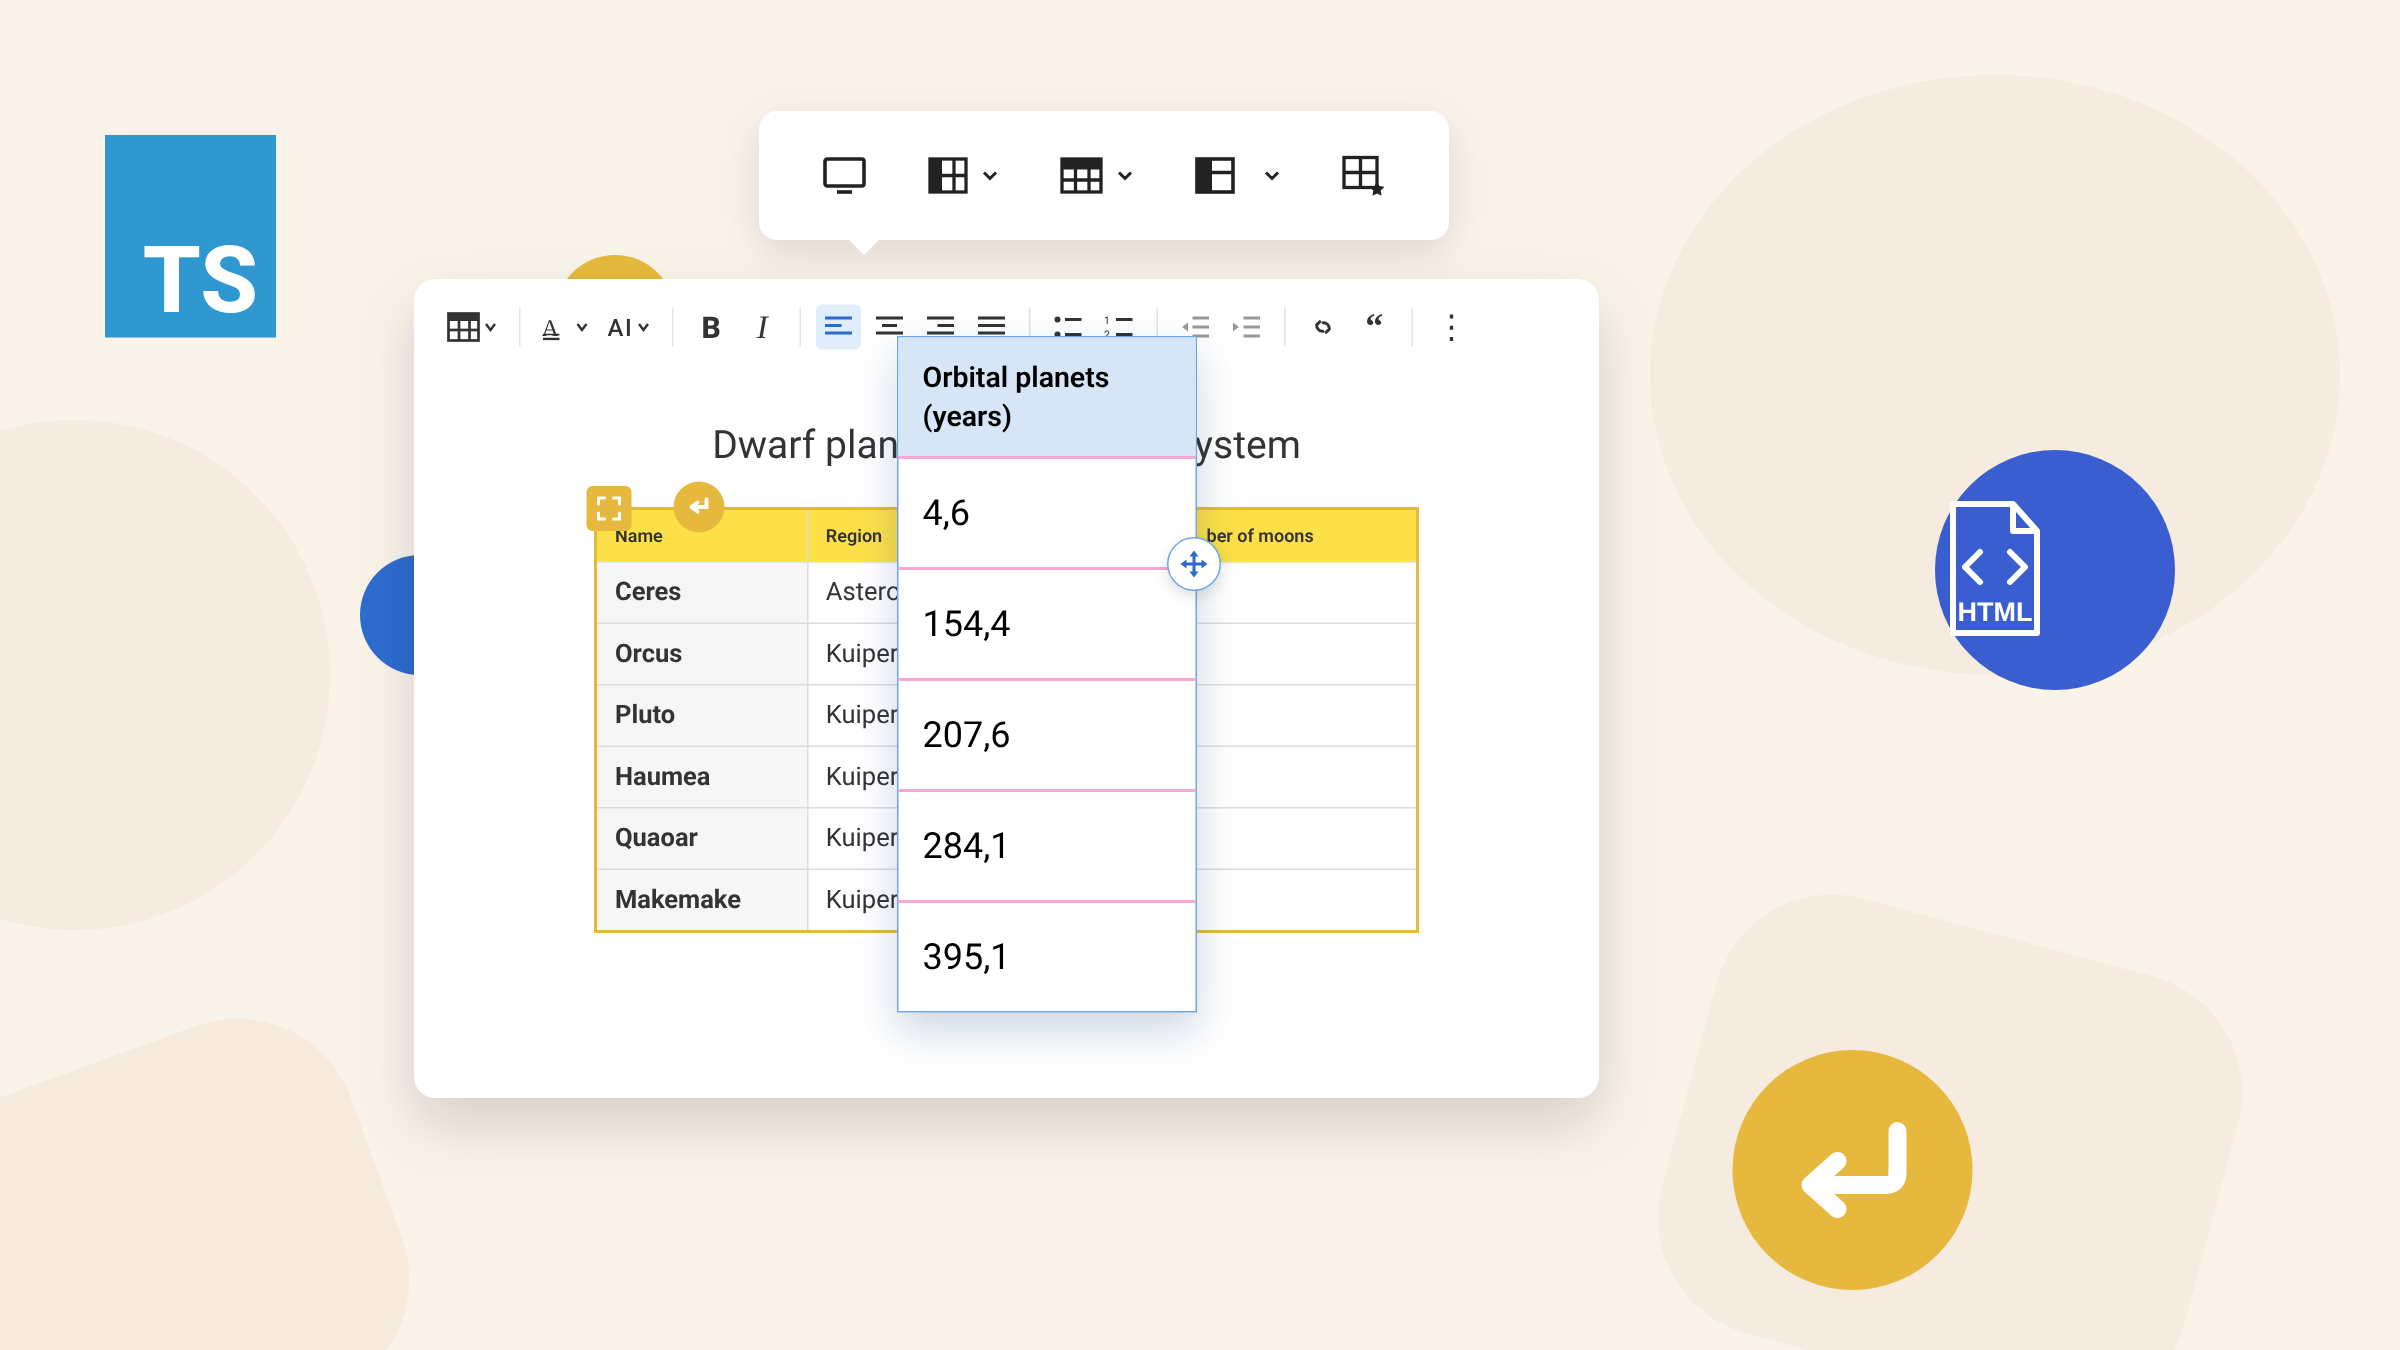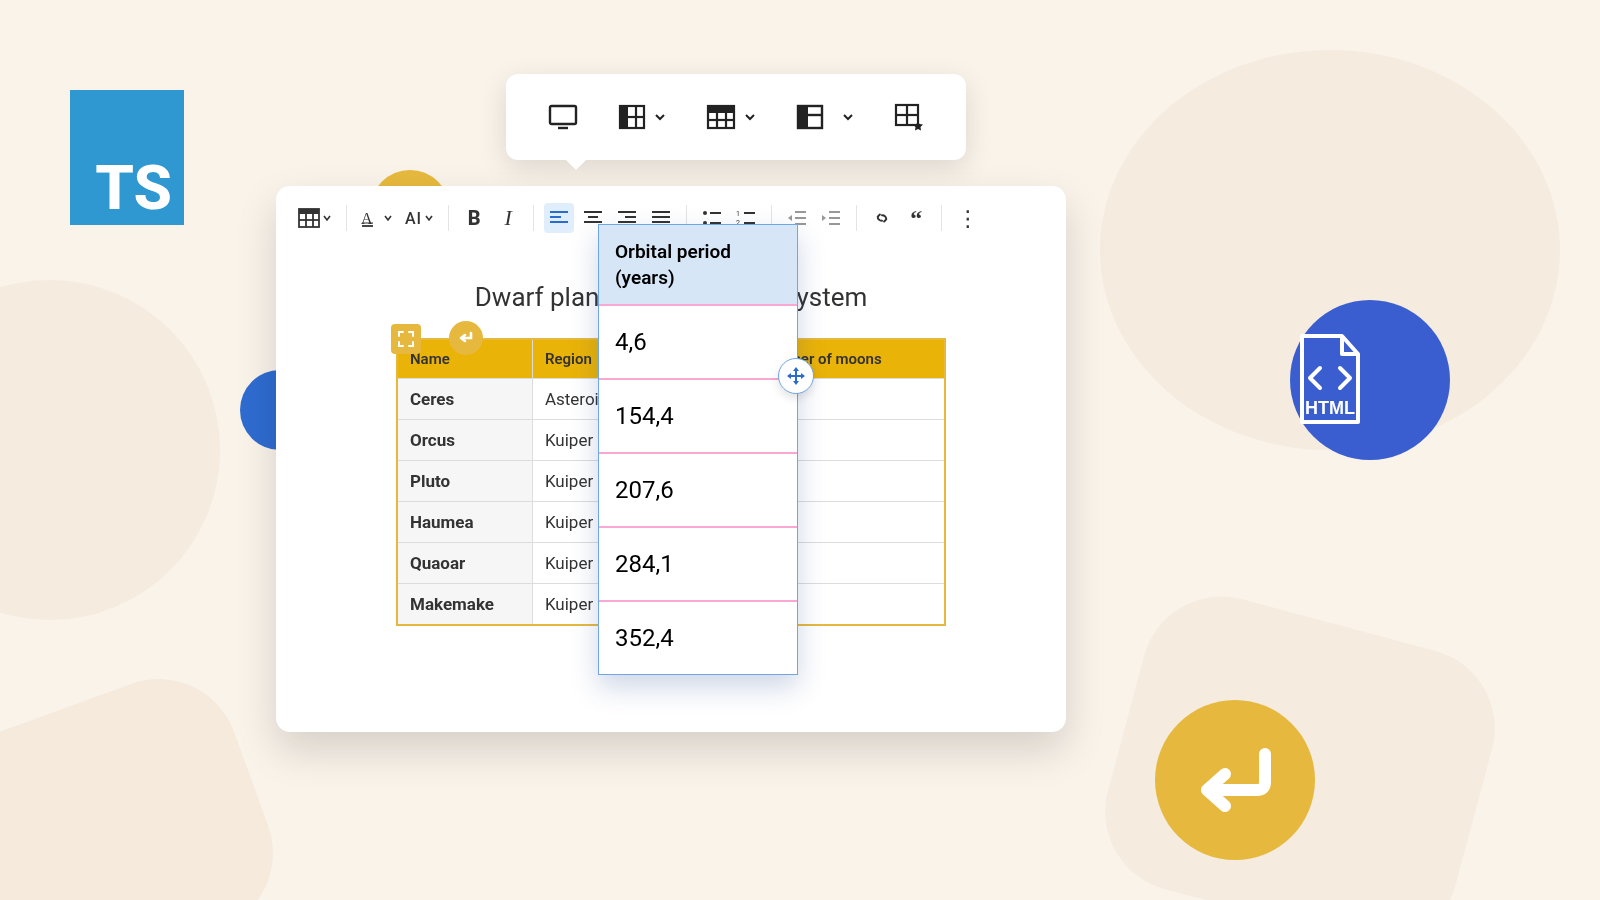--- a/index.html
+++ b/index.html
@@ -37,21 +37,21 @@
   .bold-b { font-weight:800; font-size:20px; }
   .ital-i { font-style:italic; font-family:Georgia,serif; font-size:22px; }
   .kebab { font-size:22px; letter-spacing:-1px; }
   .editor-title { text-align:center; font-size:26px; color:#333; margin-top:44px; font-weight:400;}
   
   .tbl-wrap { position:relative; margin:26px auto 0 auto; width:550px; }
   .drag-badge { position:absolute; left:-5px; top:-14px; width:30px; height:30px; background:#e6b93e; border-radius:4px; display:flex; align-items:center; justify-content:center;}
   .round-btn { position:absolute; left:53px; top:-17px; width:34px; height:34px; background:#e6b93e; border-radius:50%; display:flex; align-items:center; justify-content:center;}
   table.data { width:100%; border-collapse:collapse; border:2px solid #e6b93e; font-size:17px; color:#333;}
   table.data th, table.data td { border:1px solid #dcdcdc; padding:10px 12px; text-align:left; font-weight:400;}
-  table.data th { background:#eab308; font-weight:600; font-size:15px;}
+  table.data th { background:#fde047; font-weight:600; font-size:12px;}
   table.data td.name { background:#f6f6f6;font-weight:bold; }
   
   .float-toolbar {
     position:absolute; left:506px; top:74px; width:460px; height:86px;
     background:#fff; border-radius:12px; box-shadow:0 8px 28px rgba(0,0,0,.12);
     display:flex; align-items:center; justify-content:space-around; padding:0 22px;
   }
   .float-toolbar::after{
     content:""; position:absolute; bottom:-10px; left:60px; width:0;height:0;
     border-left:10px solid transparent; border-right:10px solid transparent; border-top:10px solid #fff;
@@ -315,27 +315,27 @@
             <td class="name">Makemake</td>
             <td>Kuiper belt</td>
             <td>&nbsp;</td>
           </tr>
         </tbody>
     </table>
   </div>
 </div>
 
 <div class="drag-col">
-  <div class="dc-head">Orbital period (years)</div>
+  <div class="dc-head">Orbital planets (years)</div>
   <div id="drag-cells">
       <div class="dc-cell">4,6</div>
       <div class="dc-cell">154,4</div>
       <div class="dc-cell">207,6</div>
       <div class="dc-cell">284,1</div>
-      <div class="dc-cell">352,4</div>
+      <div class="dc-cell">395,1</div>
     </div>
 </div>
 <div class="move-handle">
   <svg width="22" height="22" viewBox="0 0 22 22">
     <path d="M11 2 L14 6 H8 Z M11 20 L8 16 H14 Z M2 11 L6 8 V14 Z M20 11 L16 14 V8 Z" fill="#2b6bc9"></path>
     <line x1="11" y1="4" x2="11" y2="18" stroke="#2b6bc9" stroke-width="2"></line>
     <line x1="4" y1="11" x2="18" y2="11" stroke="#2b6bc9" stroke-width="2"></line>
   </svg>
 </div>
 

